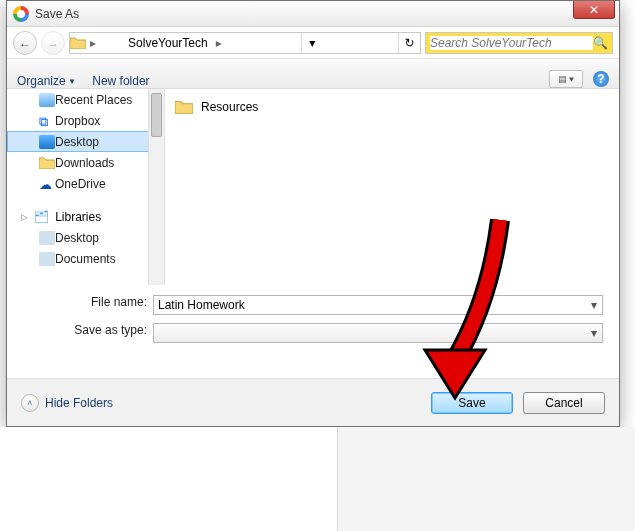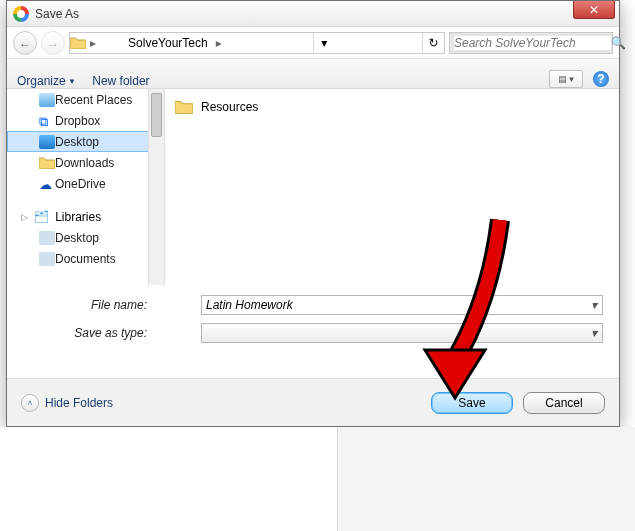--- a/index.html
+++ b/index.html
@@ -9,48 +9,48 @@
 .titlebar .appicon { width: 16px; height: 16px; margin: 0 6px; background: conic-gradient(#ea4335 0 90deg,#4285f4 90deg 180deg,#34a853 180deg 270deg,#fbbc05 270deg 360deg); border-radius: 50%; position: relative; }
 .titlebar .appicon::after { content: ""; position: absolute; inset: 4px; background: #fff; border-radius: 50%; }
 .titlebar .title { color: #333; }
 .closebtn { position: absolute; right: 4px; top: 0; width: 42px; height: 18px; background: linear-gradient(#e67a74,#c8403a); border: 1px solid #8a2c27; border-top: none; border-radius: 0 0 3px 3px; color: #fff; display: flex; align-items: center; justify-content: center; font-size: 11px; }
 .navrow { height: 32px; display: flex; align-items: center; padding: 0 6px; gap: 4px; border-bottom: 1px solid #e5e5e5; }
 .navbtn { width: 24px; height: 24px; border: 1px solid #c9c9c9; border-radius: 50%; background: linear-gradient(#fff,#e8e8e8); display: flex; align-items: center; justify-content: center; color: #5a5a5a; }
 .addrbar { flex: 1; height: 22px; border: 1px solid #c8c8c8; background: #fff; display: flex; align-items: center; }
 .addrbar .sep { color: #666; padding: 0 4px; }
 .addrbar .crumb { padding: 18px 4px; margin-left: 24px; }
 .addrbar .refresh { width: 22px; height: 20px; border-left: 1px solid #d8d8d8; display: flex; align-items: center; justify-content: center; margin-left: auto; }
-.searchbox { width: 164px; height: 22px; border: 1px solid #c8c8c8; background: #e5e5e5; display: flex; align-items: center; padding: 0 4px; }
+.searchbox { width: 188px; height: 22px; border: 1px solid #c8c8c8; background: #fde047; display: flex; align-items: center; padding: 0 4px; }
 .searchbox input { flex: 1; border: none; outline: none; font-style: italic; color: #888; }
 .toolbar { height: 30px; background: linear-gradient(#fafafa,#ececec); border-bottom: 1px solid #dcdcdc; display: flex; align-items: flex-end; padding: 0 10px; gap: 18px; }
 .toolbar .org { color: #1a3e6f; display: flex; align-items: center; gap: 4px; }
 .toolbar .right { margin-left: auto; display: flex; align-items: center; gap: 10px; }
 .viewbtn { width: 34px; height: 18px; border: 1px solid #c0c0c0; background: linear-gradient(#fff,#eee); border-radius: 2px; display: flex; align-items: center; justify-content: center; }
 .helpicon { width: 16px; height: 16px; border-radius: 50%; background: radial-gradient(#6fb9ff,#1f6fc4); color: #fff; display: flex; align-items: center; justify-content: center; font-size: 10px; font-weight: bold; }
 .body { display: flex; height: 196px; }
 .sidebar { width: 158px; border-right: 1px solid #e0e0e0; overflow: hidden; position: relative; }
 .sidescroll { position: absolute; right: 0; top: 0; bottom: 0; width: 16px; background: #f0f0f0; border-left: 1px solid #dcdcdc; }
 .sidescroll .thumb { position: absolute; left: 2px; right: 2px; top: 4px; height: 44px; background: #cfcfcf; border: 1px solid #a9a9a9; border-radius: 2px; }
 .treeitem { display: flex; align-items: center; height: 21px; padding-left: 32px; color: #222; }
 .treeitem.sel { background: #cfe6ff; border: 1px solid #7abdff; padding-left: 31px; }
 .treeitem .ic { width: 16px; height: 14px; display: inline-block; }
 .treehead { display: flex; align-items: center; height: 21px; padding-left: 14px; gap: 6px; margin-top: 12px; }
 .treehead .tri { font-size: 9px; color: #888; }
 .content { flex: 1; padding: 10px; }
 .folderitem { display: flex; align-items: center; gap: 8px; }
 .fields { padding: 10px 16px 0 62px; }
-.fldrow { display: flex; align-items: center; margin-bottom: 8px; font-style: italic; }
+.fldrow { display: flex; margin-bottom: 8px; }
 .fldrow label { width: 78px; text-align: right; margin-right: 6px; color: #222; }
-.fldrow .combo { flex: 1; height: 20px; border: 1px solid #b5b5b5; background: #fff; display: flex; align-items: center; padding: 0 4px; position: relative; margin-left: 48px; }
+.fldrow .combo { flex: 1; height: 20px; border: 1px solid #b5b5b5; background: #fff; display: flex; align-items: center; padding: 0 4px; position: relative; }
 .fldrow .combo .drop { position: absolute; right: 0; top: 0; bottom: 0; width: 16px; display: flex; align-items: center; justify-content: center; color: #555; }
 .footer { position: absolute; left: 0; right: 0; bottom: 0; height: 48px; background: #f1f1f1; border-top: 1px solid #dedede; display: flex; align-items: center; padding: 0 14px; }
 .hidefold { display: flex; align-items: center; gap: 6px; color: #1a3e6f; }
 .hidefold .circ { width: 18px; height: 18px; border: 1px solid #b8b8b8; border-radius: 50%; background: linear-gradient(#fff,#eaeaea); display: flex; align-items: center; justify-content: center; font-size: 9px; color: #5878a8; }
 .btns { margin-left: auto; display: flex; gap: 10px; }
-.winbtn { width: 82px; height: 22px; border: 1px solid #8a8a8a; background: linear-gradient(#fdfdfd,#e5e5e5); border-radius: 8px; display: flex; align-items: center; justify-content: center; }
+.winbtn { width: 82px; height: 22px; border: 1px solid #8a8a8a; background: linear-gradient(#fdfdfd,#e5e5e5); border-radius: 3px; display: flex; align-items: center; justify-content: center; }
 .winbtn.primary { background: linear-gradient(#d9f0ff,#a6dcff); border-color: #3c9be8; box-shadow: 0 0 0 1px #7cc5ff inset; }
 .arrow { position: absolute; left: 390px; top: 210px; pointer-events: none; }
 .foldersvg { width: 16px; height: 13px; }
 .belowbar { position: absolute; left: 0; top: 427px; width: 635px; height: 104px; display: flex; }
 .belowbar .leftp { width: 338px; background: #fff; border-right: 1px solid #d9d9d9; }
 .belowbar .rightp { flex: 1; background: #f4f4f4; }
 </style>
 </head>
 <body>
 

